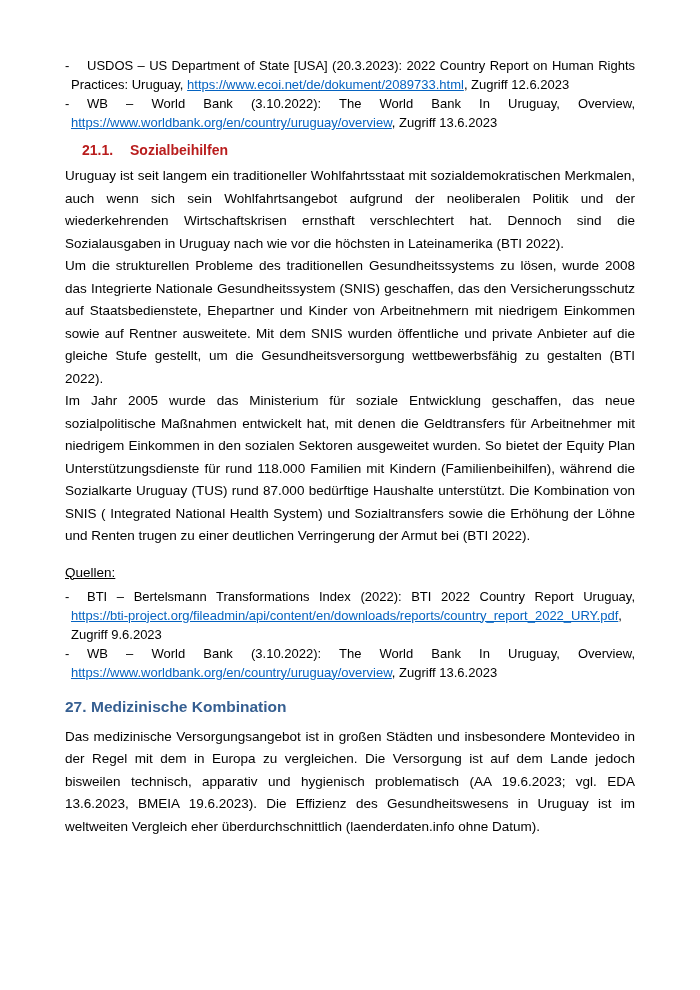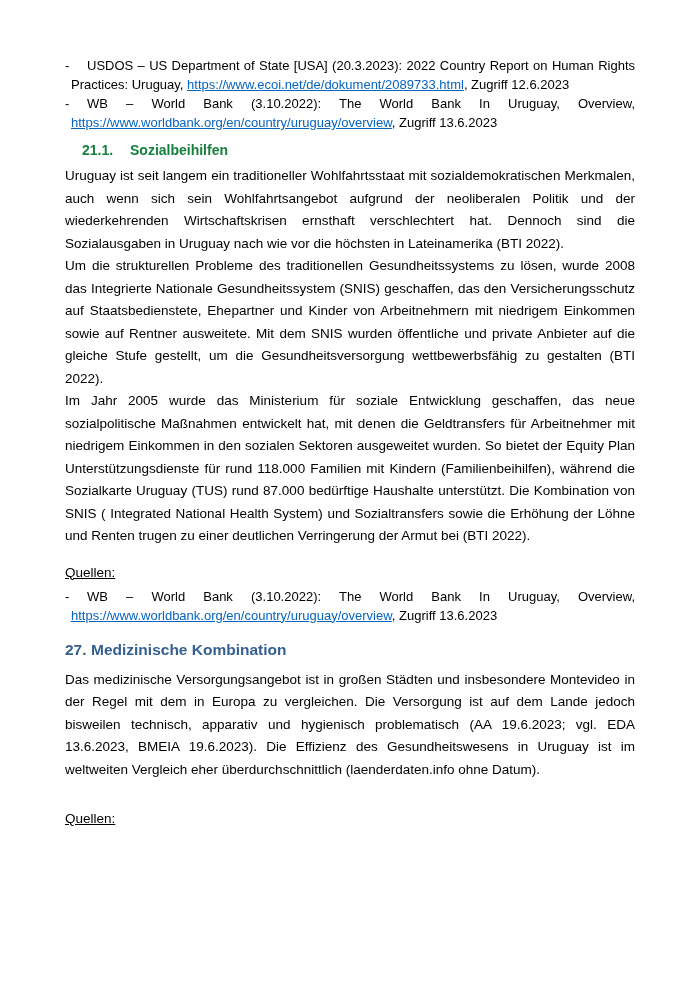--- a/index.html
+++ b/index.html
@@ -12,21 +12,21 @@
     font-family: "Liberation Sans", "DejaVu Sans", sans-serif;
     color: #000000;
   }
   .content { position: absolute; left: 65px; right: 65px; top: 56px; }
 
   .src-list { font-size: 13px; line-height: 19px; }
   .src-item { padding-left: 6px; text-indent: -6px; text-align: justify; }
   .dash { display: inline-block; width: 22px; text-indent: 0; }
   .link { color: #0563C1; text-decoration: underline; cursor: pointer; }
 
-  .h2 { margin: 10px 0 7px 17px; font-size: 14px; font-weight: bold; color: #15803d; }
+  .h2 { margin: 10px 0 7px 17px; font-size: 14px; font-weight: bold; color: #b91c1c; }
   .h2-num { display: inline-block; width: 48px; }
   .h1 { margin: 16px 0 10px 0; font-size: 15.5px; font-weight: bold; color: #365F91; }
   .h1-num { display: inline-block; width: 26px; }
 
   .body-p { font-size: 13.5px; line-height: 22.5px; text-align: justify; }
 
   .quellen { font-size: 13.5px; line-height: 19px; margin: 15px 0 5px 0; }
   .quellen span { text-decoration: underline; text-align: center; }
   .quellen.second { margin-top: 28px; }
 
@@ -51,20 +51,21 @@
 
     <div class="h2"><span class="h2-num">21.1.</span><span>Sozialbeihilfen</span></div>
 
     <p class="body-p">Uruguay ist seit langem ein traditioneller Wohlfahrtsstaat mit sozialdemokratischen Merkmalen, auch wenn sich sein Wohlfahrtsangebot aufgrund der neoliberalen Politik und der wiederkehrenden Wirtschaftskrisen ernsthaft verschlechtert hat. Dennoch sind die Sozialausgaben in Uruguay nach wie vor die höchsten in Lateinamerika (BTI 2022).</p>
     <p class="body-p">Um die strukturellen Probleme des traditionellen Gesundheitssystems zu lösen, wurde 2008 das Integrierte Nationale Gesundheitssystem (SNIS) geschaffen, das den Versicherungsschutz auf Staatsbedienstete, Ehepartner und Kinder von Arbeitnehmern mit niedrigem Einkommen sowie auf Rentner ausweitete. Mit dem SNIS wurden öffentliche und private Anbieter auf die gleiche Stufe gestellt, um die Gesundheitsversorgung wettbewerbsfähig zu gestalten (BTI 2022).</p>
     <p class="body-p">Im Jahr 2005 wurde das Ministerium für soziale Entwicklung geschaffen, das neue sozialpolitische Maßnahmen entwickelt hat, mit denen die Geldtransfers für Arbeitnehmer mit niedrigem Einkommen in den sozialen Sektoren ausgeweitet wurden. So bietet der Equity Plan Unterstützungsdienste für rund 118.000 Familien mit Kindern (Familienbeihilfen), während die Sozialkarte Uruguay (TUS) rund 87.000 bedürftige Haushalte unterstützt. Die Kombination von SNIS ( Integrated National Health System) und Sozialtransfers sowie die Erhöhung der Löhne und Renten trugen zu einer deutlichen Verringerung der Armut bei (BTI 2022).</p>
 
     <p class="quellen"><span>Quellen:</span></p>
 
     <div class="src-list">
+      <div class="src-item"><span class="dash">-</span><span>BTI – Bertelsmann Transformations Index (2022): BTI 2022 Country Report Uruguay, </span><a class="link">https://bti-project.org/fileadmin/api/content/en/downloads/reports/country_report_2022_URY.pdf</a><span>, Zugriff 9.6.2023</span></div>
       <div class="src-item"><span class="dash">-</span><span>WB – World Bank (3.10.2022): The World Bank In Uruguay, Overview, </span><a class="link">https://www.worldbank.org/en/country/uruguay/overview</a><span>, Zugriff 13.6.2023</span></div>
     </div>
 
     <div class="h1"><span class="h1-num">27.</span><span>Medizinische Kombination</span></div>
 
     <p class="body-p">Das medizinische Versorgungsangebot ist in großen Städten und insbesondere Montevideo in der Regel mit dem in Europa zu vergleichen. Die Versorgung ist auf dem Lande jedoch bisweilen technisch, apparativ und hygienisch problematisch (AA 19.6.2023; vgl. EDA 13.6.2023, BMEIA 19.6.2023). Die Effizienz des Gesundheitswesens in Uruguay ist im weltweiten Vergleich eher überdurchschnittlich (laenderdaten.info ohne Datum).</p>
 
     <p class="quellen second"><span>Quellen:</span></p>
 
   </div>

